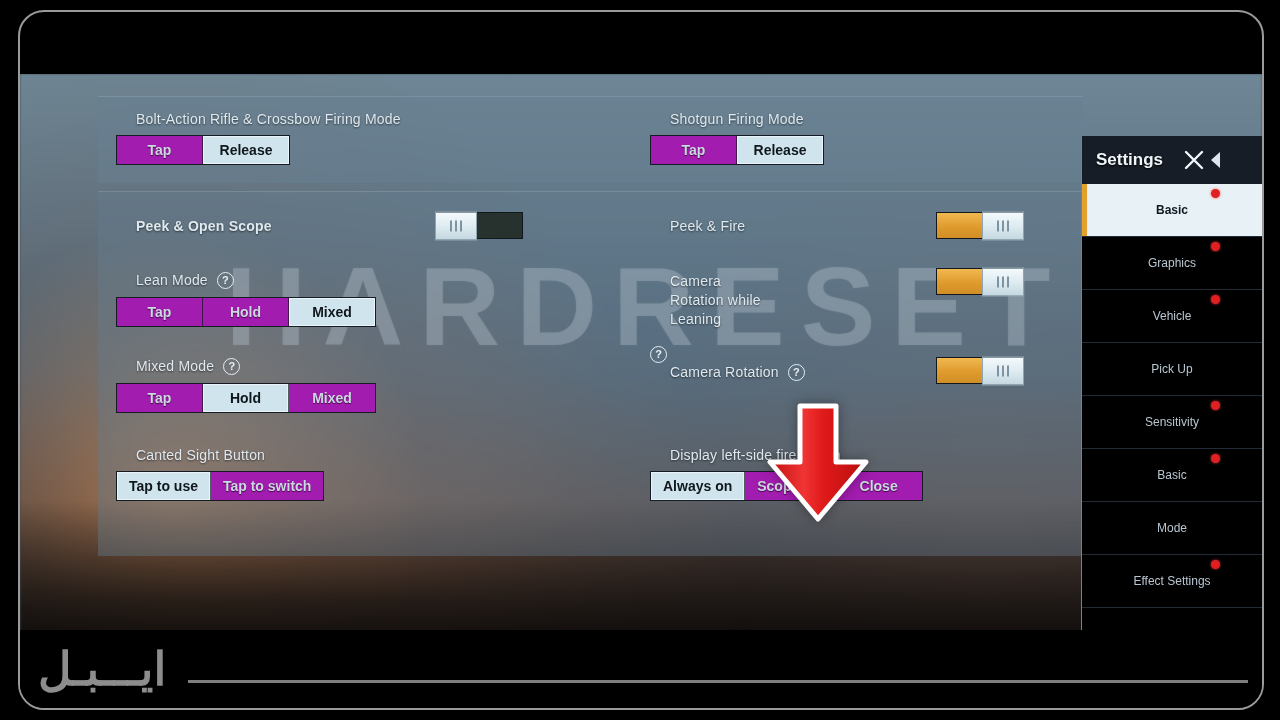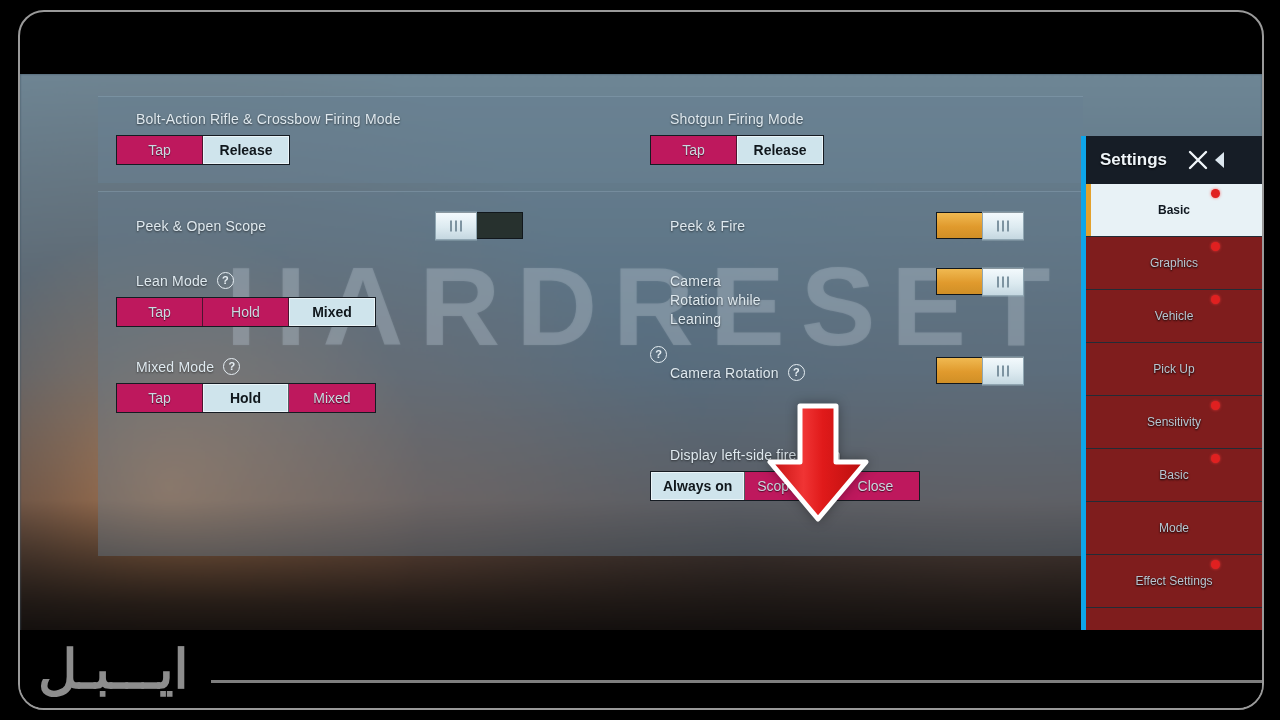--- a/index.html
+++ b/index.html
@@ -95,21 +95,21 @@
   .col-right { position: absolute; left: 552px; }
 
   .setting-label {
     color: #dfe9ef;
     font-size: 14px;
     letter-spacing: 0.2px;
     text-shadow: 0 1px 2px rgba(0,0,0,0.55);
     white-space: nowrap;
     padding-left: 20px;
   }
-  .label-row { display: flex; align-items: center; gap: 9px; }
+  .label-row { display: flex; gap: 9px; }
 
   
   .help-icon {
     width: 17px; height: 17px;
     border-radius: 50%;
     border: 1.6px solid #e6eef3;
     color: #e6eef3;
     font-size: 11px;
     font-weight: bold;
     display: inline-flex;
@@ -125,25 +125,26 @@
     background: #262f37;
     border: 1px solid rgba(20,26,32,0.9);
   }
   .seg {
     min-width: 86px;
     height: 28px;
     padding: 0 12px;
     display: flex; align-items: center; justify-content: center;
     font-size: 14px;
     color: #ccd8e0;
-    background: #be185d;
+    background: #a21caf;
     border-right: 1px solid rgba(15,20,25,0.65);
     text-shadow: 0 1px 1px rgba(0,0,0,0.6);
     cursor: pointer;
     white-space: nowrap;
+    font-weight: bold;
   }
   .seg:last-child { border-right: none; }
   .seg.active {
     background: #cfe4ec;
     color: #10171c;
     font-weight: bold;
     text-shadow: none;
     box-shadow: inset 0 0 0 1px #eaf4f8;
   }
 
@@ -203,22 +204,22 @@
   #customer-service .cs-glyph {
     width: 34px; height: 34px;
     display: flex; align-items: center; justify-content: center;
   }
 
   
   #sidebar {
     position: absolute;
     right: 0; top: 62px;
     width: 181px; height: 575px;
-    background: #7f1d1d;
-    border-left: 5px solid #0ea5e9;
+    background: #000000;
+    border-left: 1px solid #0ea5e9;
     overflow: hidden;
   }
   #sidebar-header {
     height: 48px;
     display: flex; align-items: center;
     padding-left: 14px;
     gap: 18px;
     background: #161d26;
   }
   #sidebar-header .title {
@@ -270,21 +271,21 @@
   
   #bottom-caption {
     position: absolute;
     left: 0; bottom: 0;
     width: 100%; height: 78px;
     background: #000;
     display: flex; align-items: center;
   }
   #caption-text {
     color: #8d8d8d;
-    font-size: 54px;
+    font-size: 46px;
     font-weight: bold;
     margin-left: 18px;
     direction: rtl;
     line-height: 1;
   }
   #caption-rule {
     margin-left: 22px;
     margin-top: 24px;
     width: 1060px; height: 3px;
     background: #7e7e7e;
@@ -321,21 +322,21 @@
           <div class="segmented">
             <div class="seg">Tap</div>
             <div class="seg active">Release</div>
           </div>
         </div>
 
       </div>
 
       <div class="panel" id="panel-options">
 
-        <div class="col-left" style="top:26px;">
+        <div class="col-left" style="top:26px;font-weight:bold;">
           <div class="setting-label">Peek &amp; Open Scope</div>
         </div>
         <div class="toggle off" style="left:337px; top:20px;">
           <div class="track-fill"></div>
           <div class="knob">
               <i></i>
               <i></i>
               <i></i>
             </div>
         </div>
@@ -357,20 +358,27 @@
             <span class="setting-label">Mixed Mode</span>
             <span class="help-icon">?</span>
           </div>
           <div class="segmented">
             <div class="seg">Tap</div>
             <div class="seg active">Hold</div>
             <div class="seg">Mixed</div>
           </div>
         </div>
 
+        <div class="col-left" style="top:255px;">
+          <div class="setting-label">Canted Sight Button</div>
+          <div class="segmented">
+            <div class="seg active">Tap to use</div>
+            <div class="seg">Tap to switch</div>
+          </div>
+        </div>
 
         <div class="col-right" style="top:26px;">
           <div class="setting-label">Peek &amp; Fire</div>
         </div>
         <div class="toggle on" style="left:838px; top:20px;">
           <div class="track-fill"></div>
           <div class="knob">
               <i></i>
               <i></i>
               <i></i>

